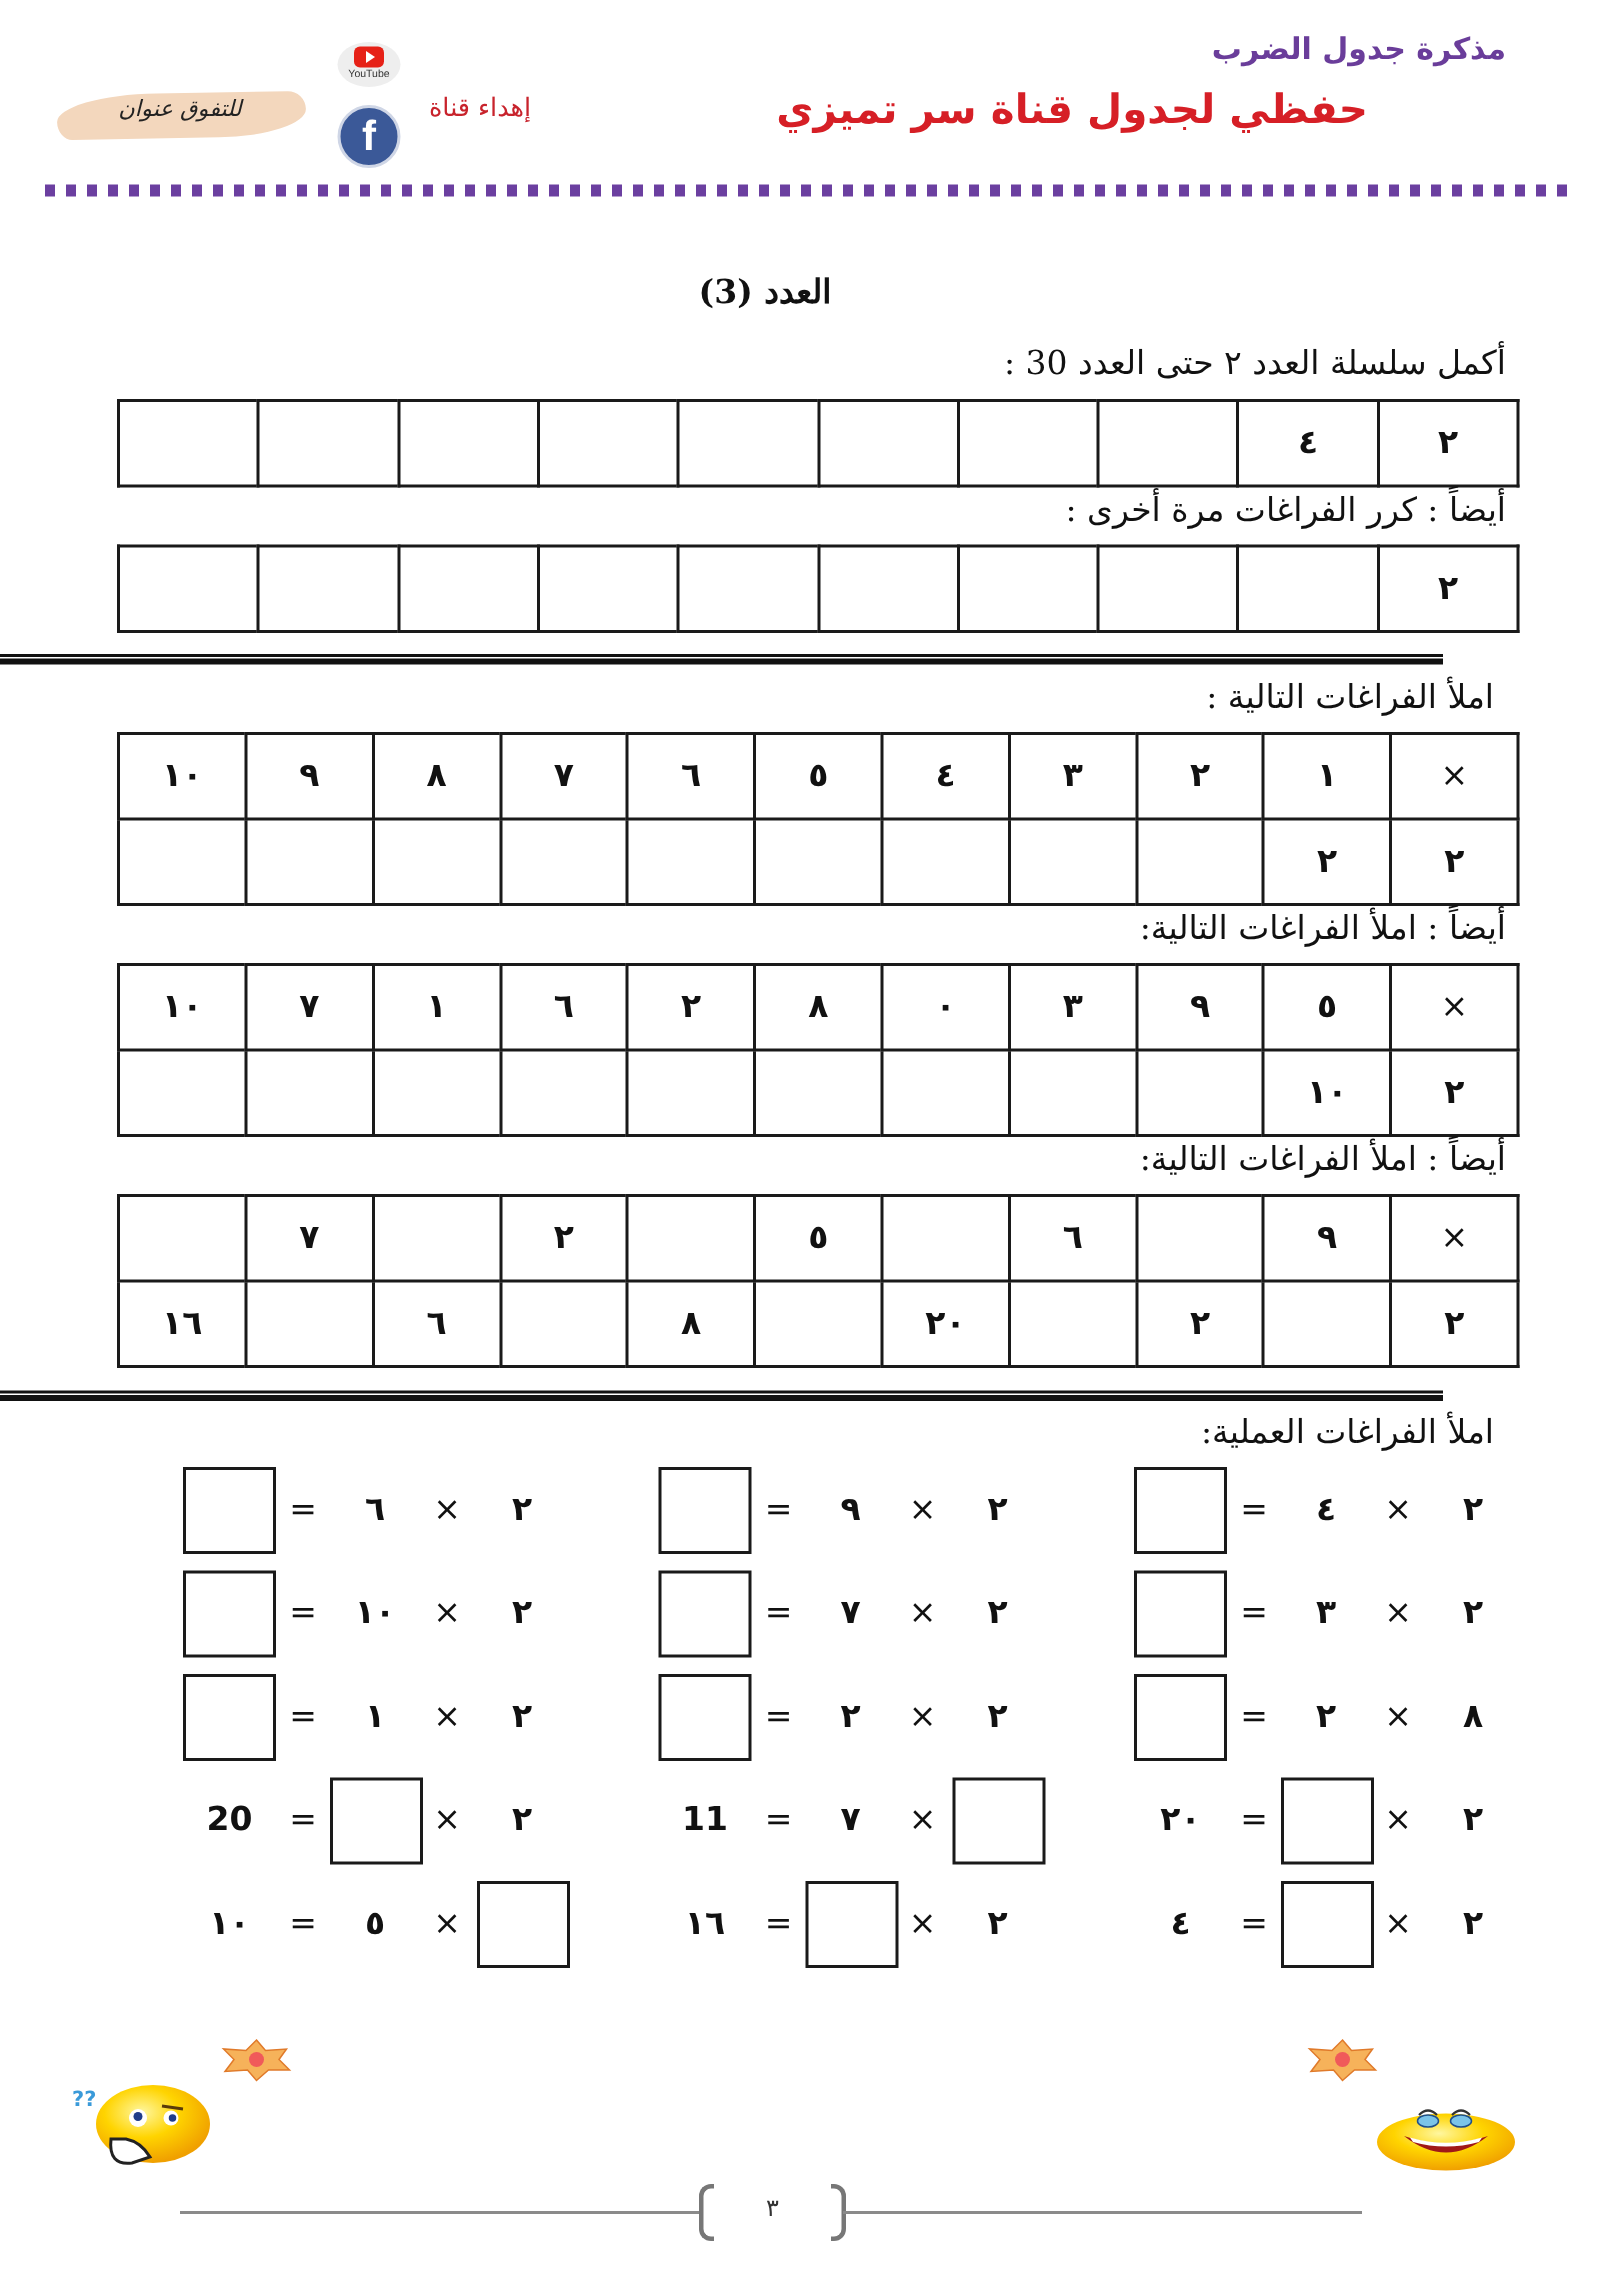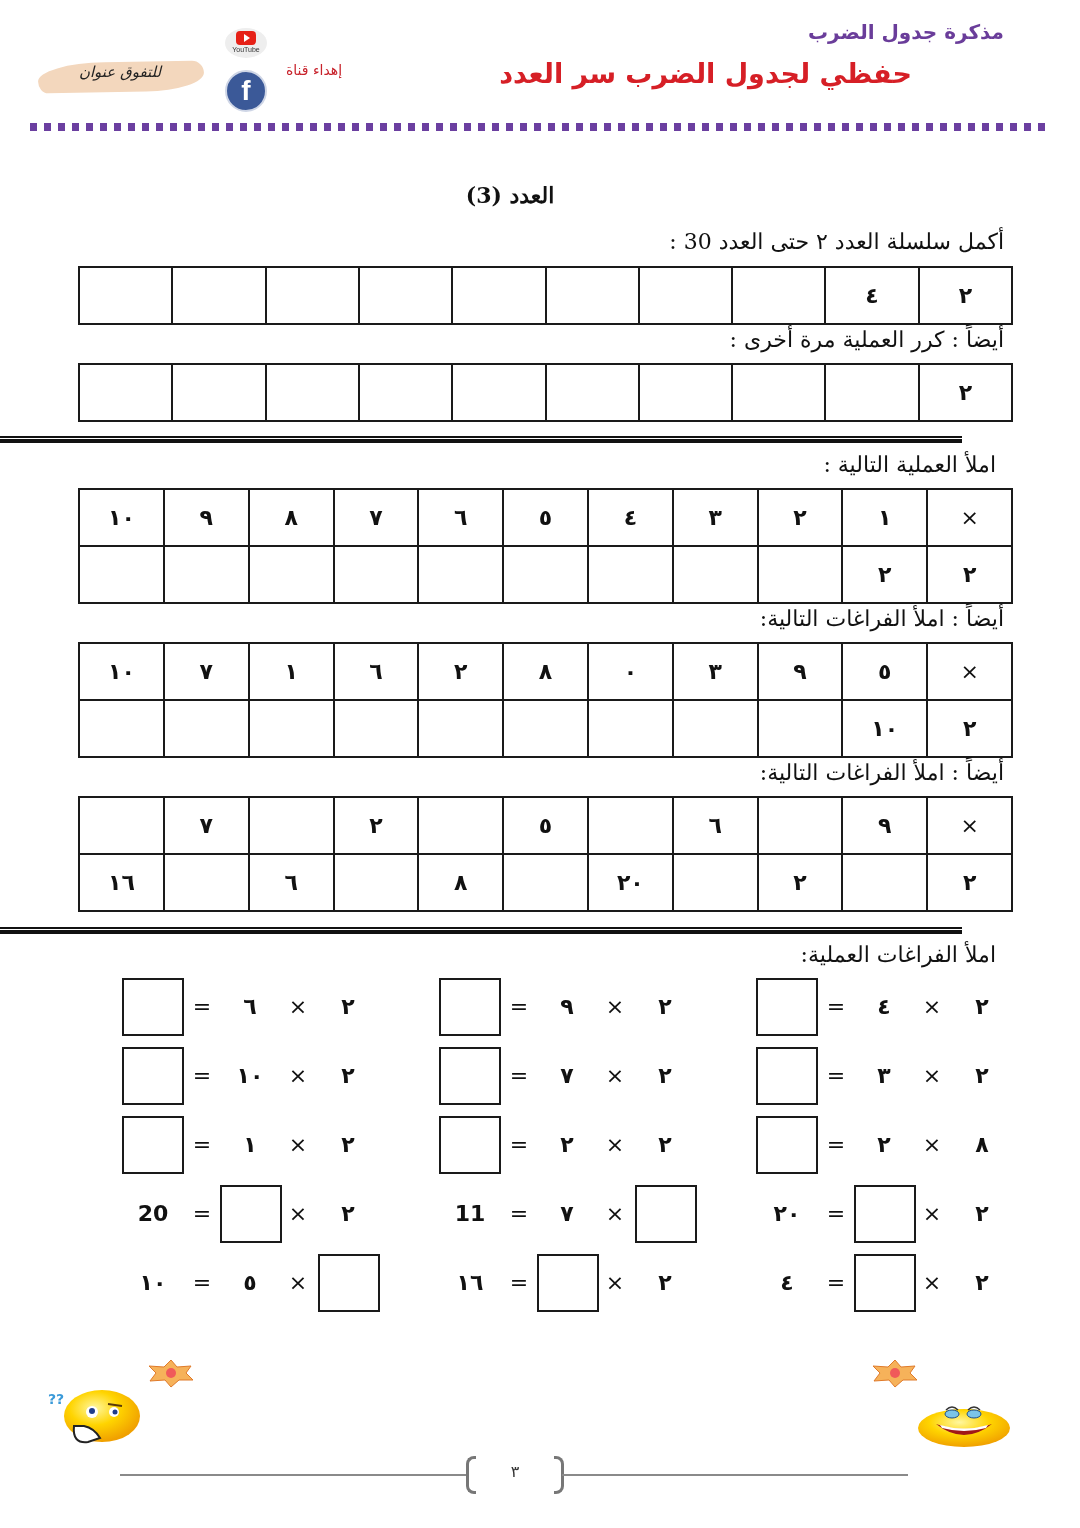--- a/index.html
+++ b/index.html
@@ -3,21 +3,21 @@
 <meta charset="utf-8">
 <style>
   * { box-sizing: border-box; margin: 0; padding: 0; }
   html, body { width: 1080px; height: 1528px; background: #ffffff; overflow: hidden; }
   body { position: relative; font-family: "DejaVu Sans", "Liberation Sans", sans-serif; color: #111; }
   .abs { position: absolute; }
 
   
   .hdr-title { right: 76px; top: 20px; font-size: 20px; font-weight: bold; color: #6a3d9a; direction: rtl; white-space: nowrap; }
   .hdr-sub { right: 168px; top: 58px; font-size: 27px; font-weight: bold; color: #d61f26; direction: rtl; white-space: nowrap; }
-  .gift { left: 286px; top: 62px; font-size: 14px; color: #c8232c; direction: rtl; white-space: nowrap; }
+  .gift { left: 286px; top: 62px; font-size: 17px; color: #c8232c; direction: rtl; white-space: nowrap; }
   .brush { left: 38px; top: 62px; width: 166px; height: 30px; background: #f3d7bd; border-radius: 40% 12px 35% 10px / 60% 40% 60% 40%; transform: rotate(-1deg); }
   .brush-text { left: 50px; top: 63px; width: 140px; text-align: center; font-family: "DejaVu Serif", serif; font-style: italic; font-size: 15px; color: #222; direction: rtl; white-space: nowrap; }
   .yt { left: 225px; top: 28px; width: 42px; height: 30px; border-radius: 50%; background: #eeeeee; }
   .yt-red { left: 236px; top: 31px; width: 20px; height: 14px; background: #e62117; border-radius: 4px; }
   .yt-play { left: 244px; top: 34px; width: 0; height: 0; border-left: 6px solid #fff; border-top: 4px solid transparent; border-bottom: 4px solid transparent; }
   .yt-word { left: 226px; top: 46px; width: 40px; text-align: center; font-size: 7px; color: #333; font-family: "Liberation Sans", sans-serif; }
   .fb { left: 225px; top: 70px; width: 42px; height: 42px; border-radius: 50%; background: #3b5998; border: 2px solid #cfd6e6; color: #fff; font-family: "Liberation Sans", sans-serif; font-size: 28px; font-weight: bold; text-align: center; line-height: 38px; }
   .dotline { left: 30px; top: 123px; width: 1020px; height: 8px;
     background-image: repeating-linear-gradient(to right, #6b3fa0 0 7px, transparent 7px 14px); }
 
@@ -45,21 +45,21 @@
   .foot-line { top: 1474px; height: 2px; background: #8a8a8a; }
   .bracket { top: 1456px; width: 10px; height: 38px; border: 3px solid #777; }
   .pagenum { left: 500px; top: 1462px; width: 30px; text-align: center; font-size: 16px; color: #333; }
 
   .flower { width: 50px; height: 30px; }
 </style>
 </head>
 <body>
 
 <div class="abs hdr-title">مذكرة جدول الضرب</div>
-<div class="abs hdr-sub">حفظي لجدول الضرب سر العدد</div>
+<div class="abs hdr-sub">حفظي لجدول قناة سر تميزي</div>
 <div class="abs gift">إهداء قناة</div>
 
 <div class="abs yt"></div>
 <div class="abs yt-red"></div>
 <div class="abs yt-play"></div>
 <div class="abs yt-word">YouTube</div>
 <div class="abs fb">f</div>
 
 <div class="abs brush"></div>
 <div class="abs brush-text">للتفوق عنوان</div>
@@ -79,41 +79,41 @@
     <td></td>
     <td></td>
     <td></td>
     <td></td>
     <td></td>
     <td></td>
   </tr>
 </tbody>
   </table>
 
-<div class="abs instr" style="right:76px; top:327px;">أيضاً : كرر العملية مرة أخرى :</div>
+<div class="abs instr" style="right:76px; top:327px;">أيضاً : كرر الفراغات مرة أخرى :</div>
 <table class="grid" style="top:363px;">
   <tbody>
       <tr>
     <td>٢</td>
     <td></td>
     <td></td>
     <td></td>
     <td></td>
     <td></td>
     <td></td>
     <td></td>
     <td></td>
     <td></td>
   </tr>
 </tbody>
   </table>
 
 <div class="abs dbl-rule" style="left:0; top:436px; width:962px;"></div>
 
-<div class="abs instr" style="right:84px; top:452px;">املأ العملية التالية :</div>
+<div class="abs instr" style="right:84px; top:452px;">املأ الفراغات التالية :</div>
 <table class="grid" style="top:488px;">
   <tbody>
       <tr>
     <td class="times">×</td>
     <td>١</td>
     <td>٢</td>
     <td>٣</td>
     <td>٤</td>
     <td>٥</td>
     <td>٦</td>

